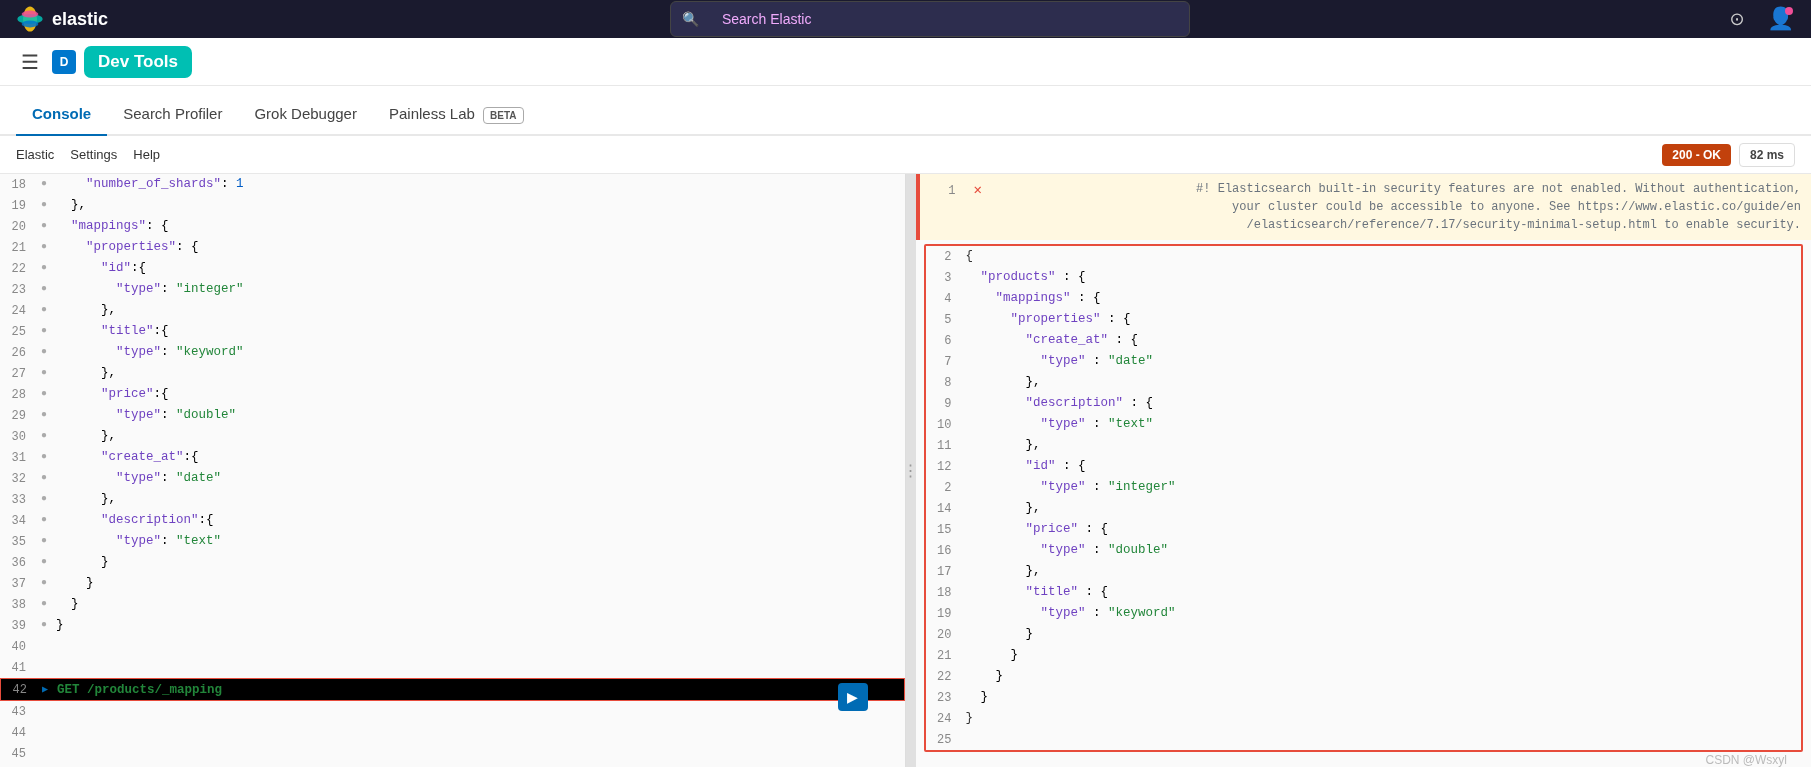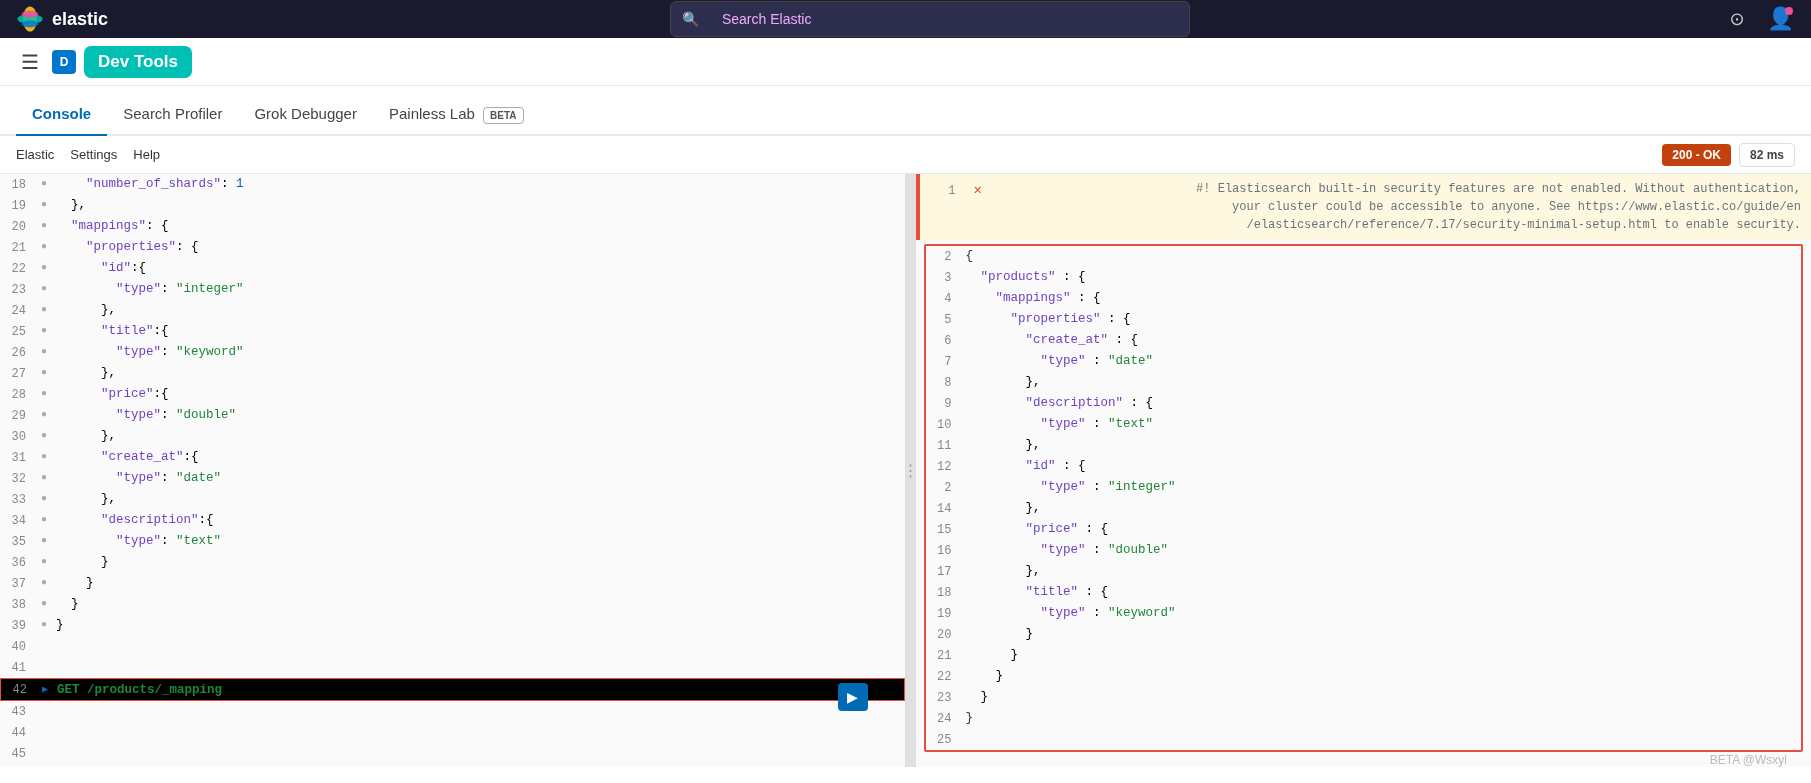--- a/index.html
+++ b/index.html
@@ -670,13 +670,13 @@
   </div>
           <div class="output-line">
     <span class="out-num">25</span>
     <span class="out-content"></span>
   </div>
         </div>
       </div>
   </div>
 </div>
 
-<div class="watermark">BETA @Wsxyl</div>
+<div class="watermark">CSDN @Wsxyl</div>
 
 </body></html>

